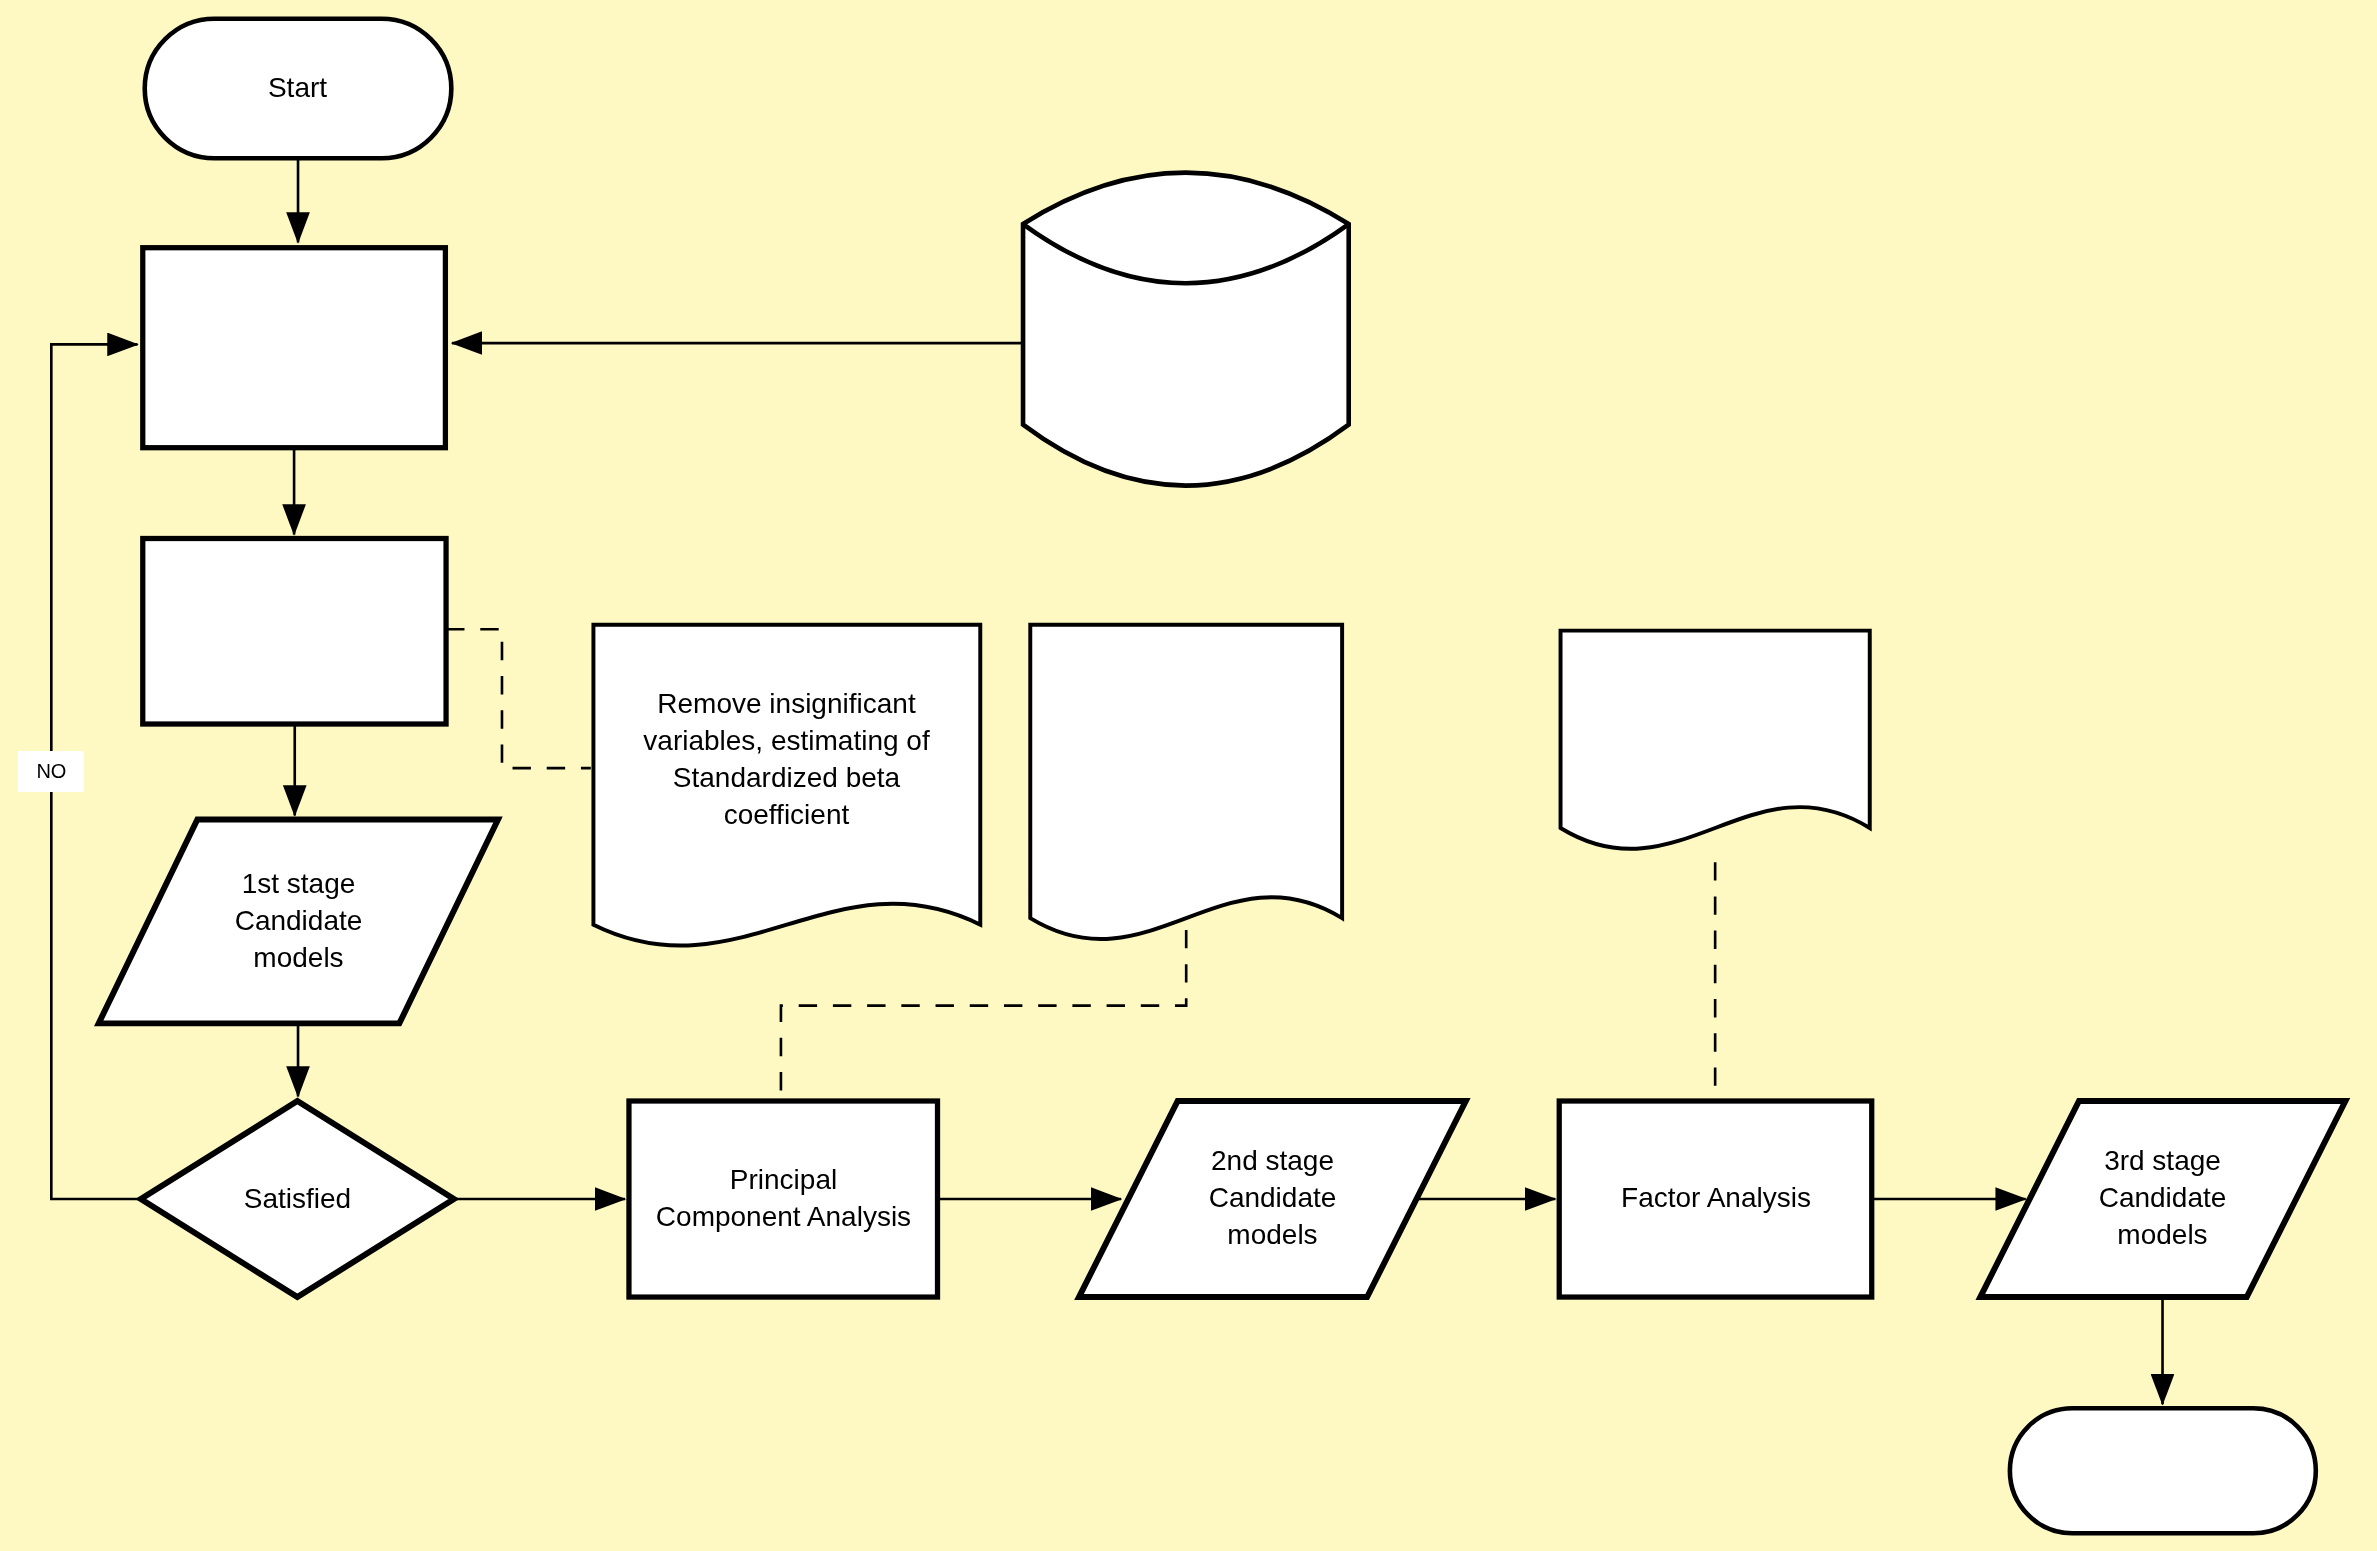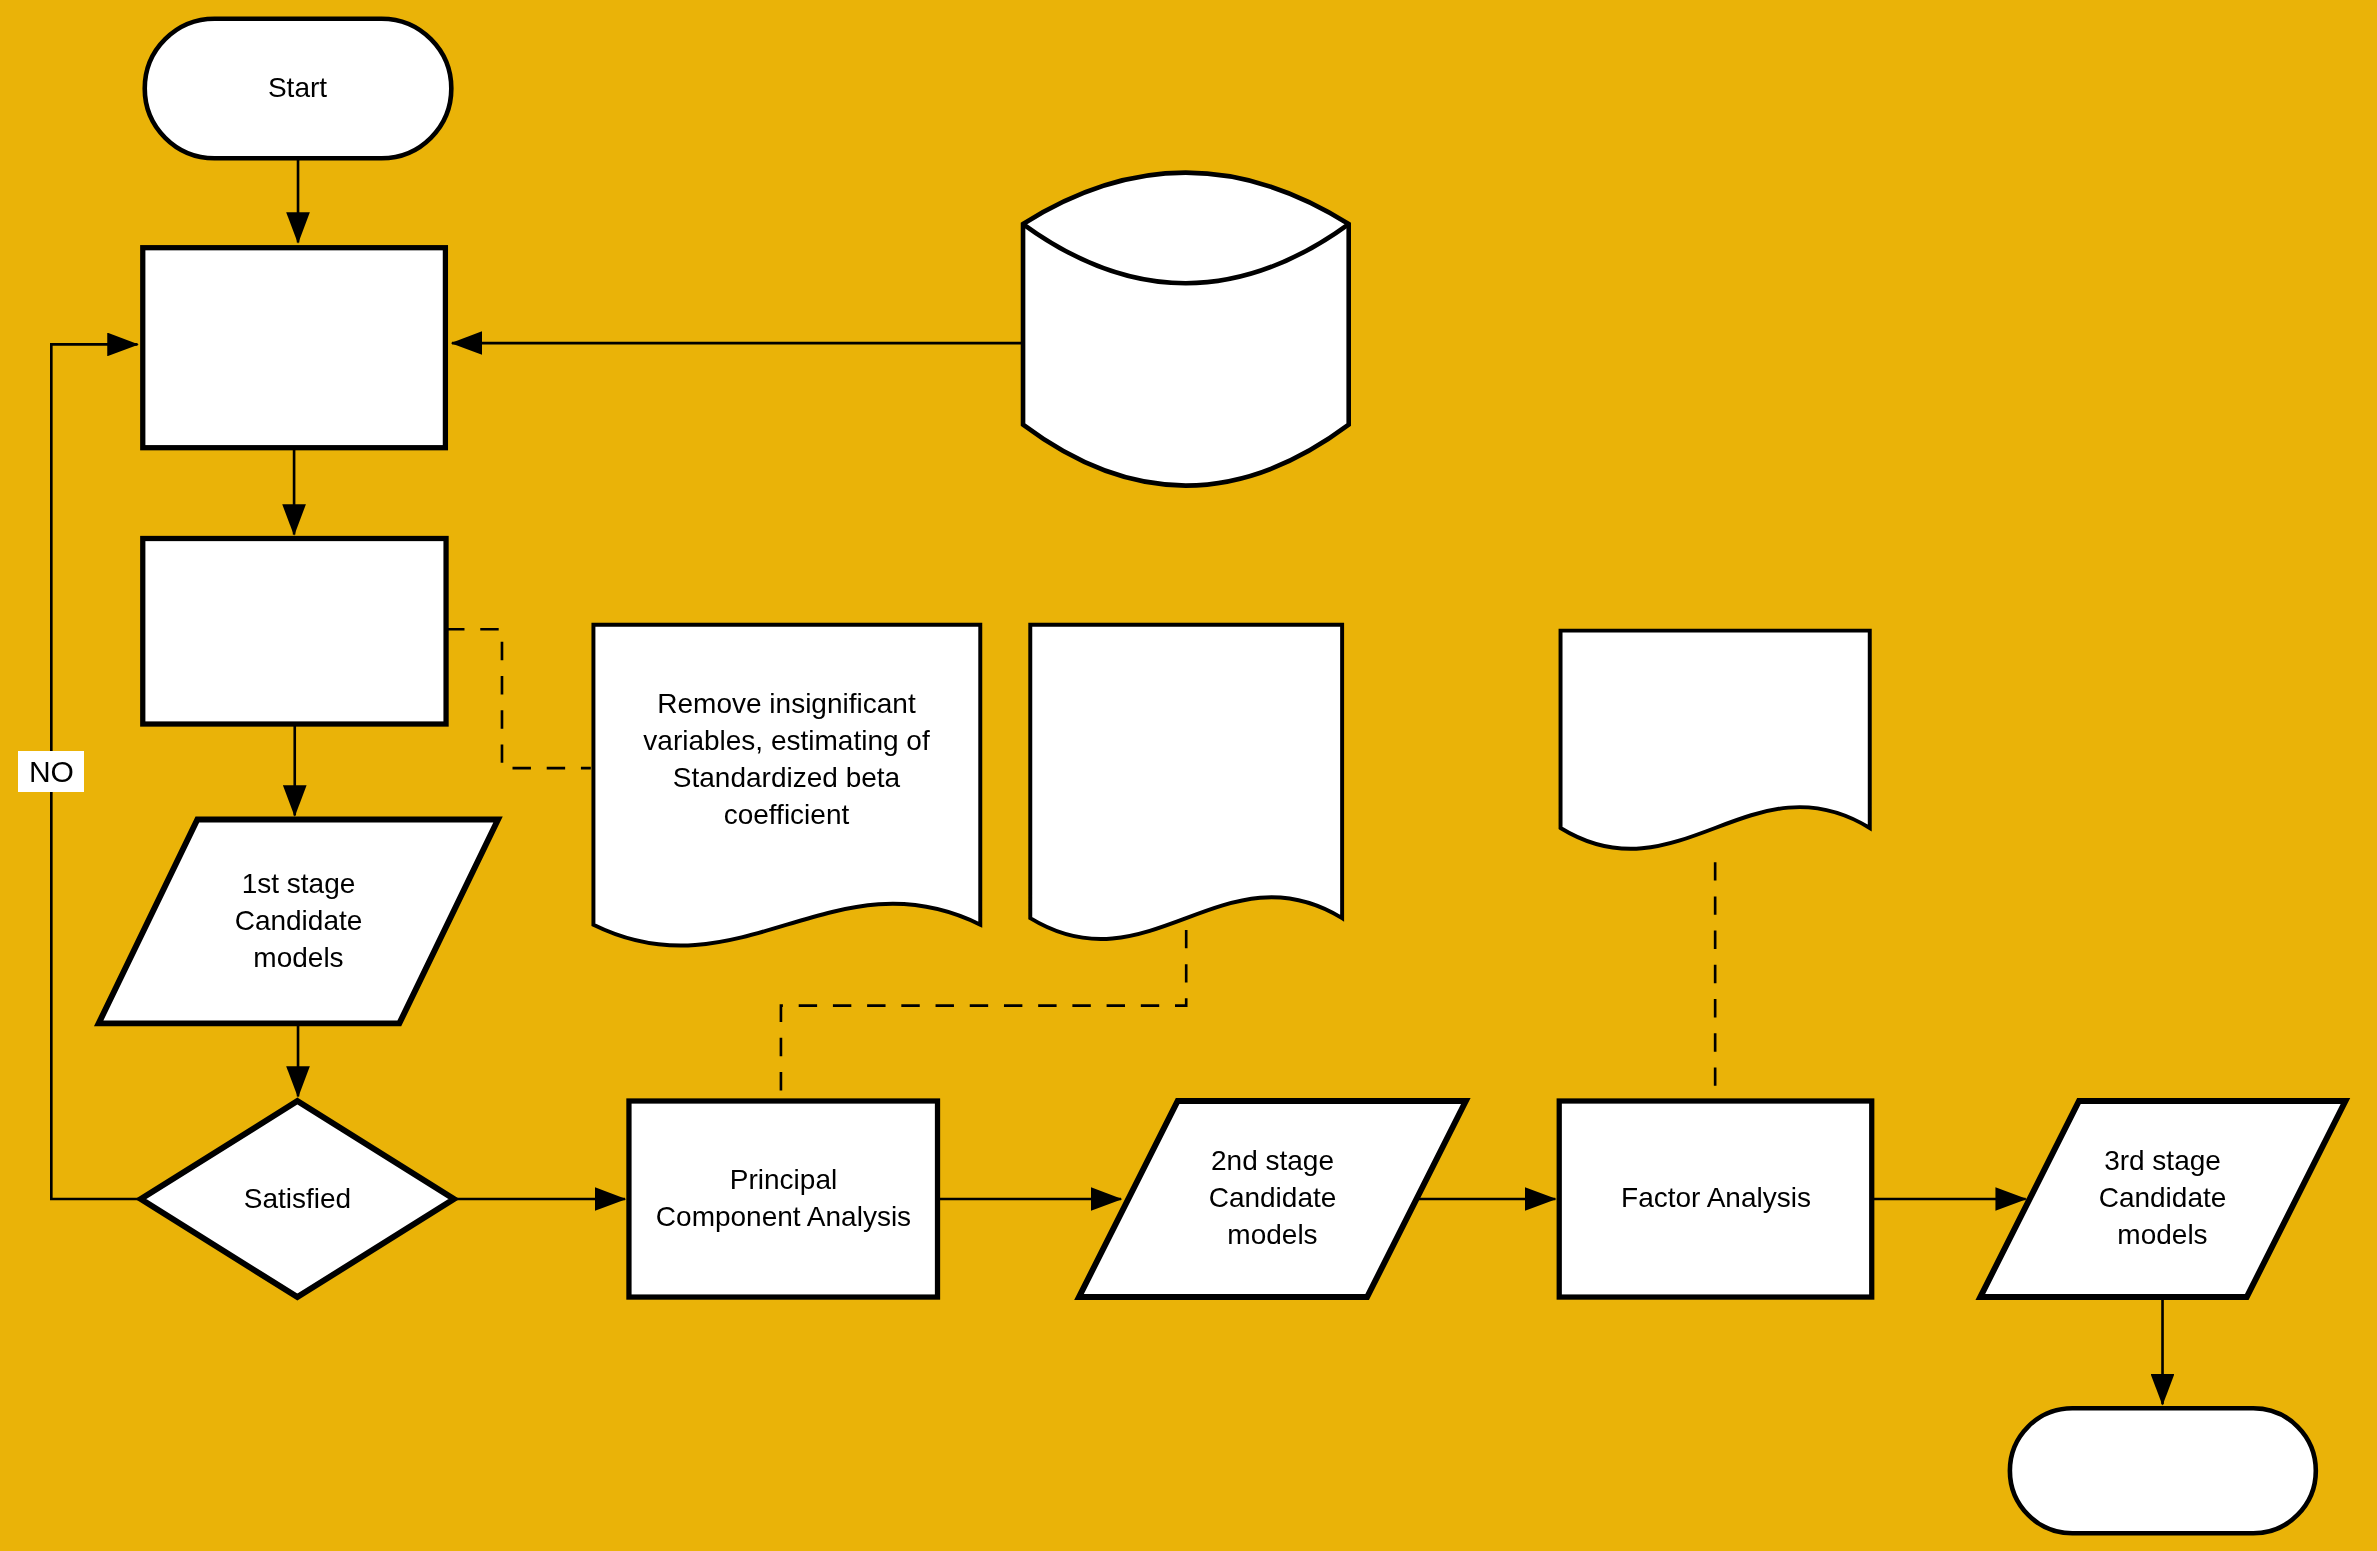--- a/index.html
+++ b/index.html
@@ -4,21 +4,21 @@
 <style>
   html, body {
     margin: 0;
     padding: 0;
     background: #ffffff;
   }
   #canvas {
     position: relative;
     width: 2377px;
     height: 1552px;
-    background: #eab308;
+    background: #fef9c3;
     font-family: "Liberation Sans", sans-serif;
     overflow: hidden;
   }
   #flow-svg {
     position: absolute;
     left: 0; top: 0;
     width: 2377px;
     height: 1552px;
   }
   .shape {
@@ -51,21 +51,21 @@
     line-height: 1.32;
     color: #000000;
     white-space: pre-line;
   }
   .edge-label {
     position: absolute;
     display: flex;
     align-items: center;
     justify-content: center;
     text-align: center;
-    font-size: 30px;
+    font-size: 20px;
     color: #000000;
     background: #ffffff;
   }
 </style>
 </head>
 <body>
 
 <div id="canvas">
 
   <svg id="flow-svg" viewBox="0 0 3613 2358">

